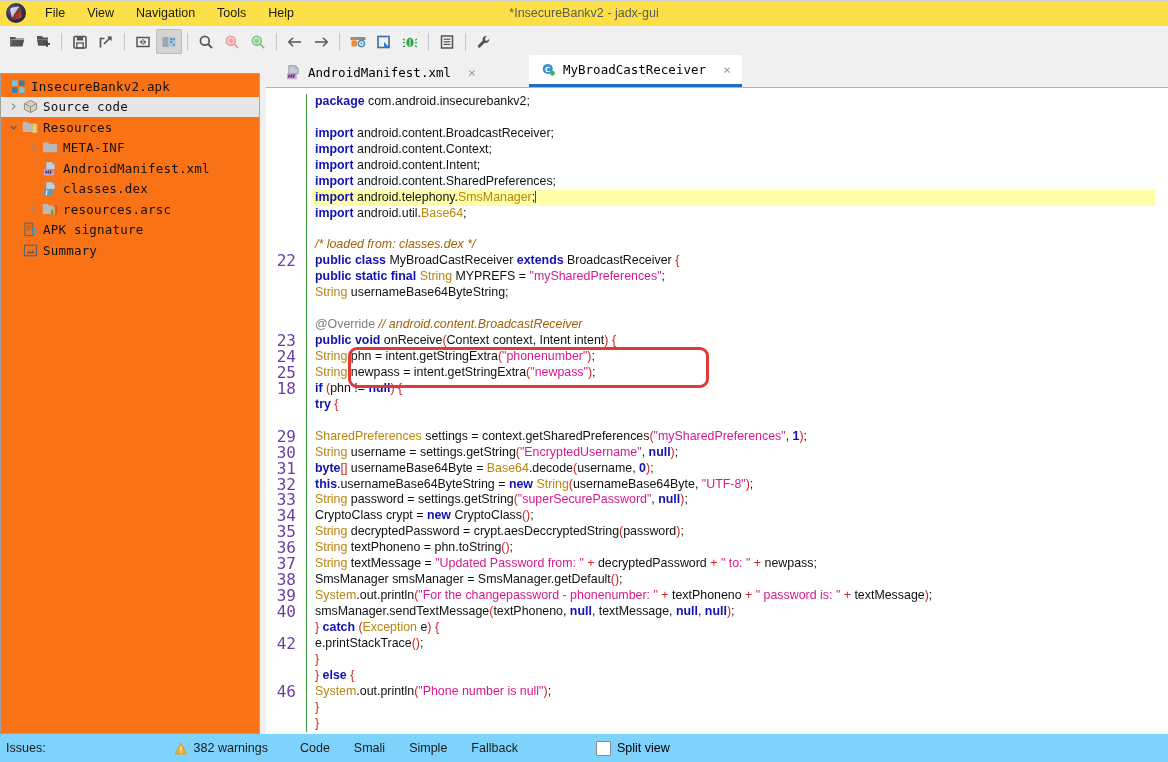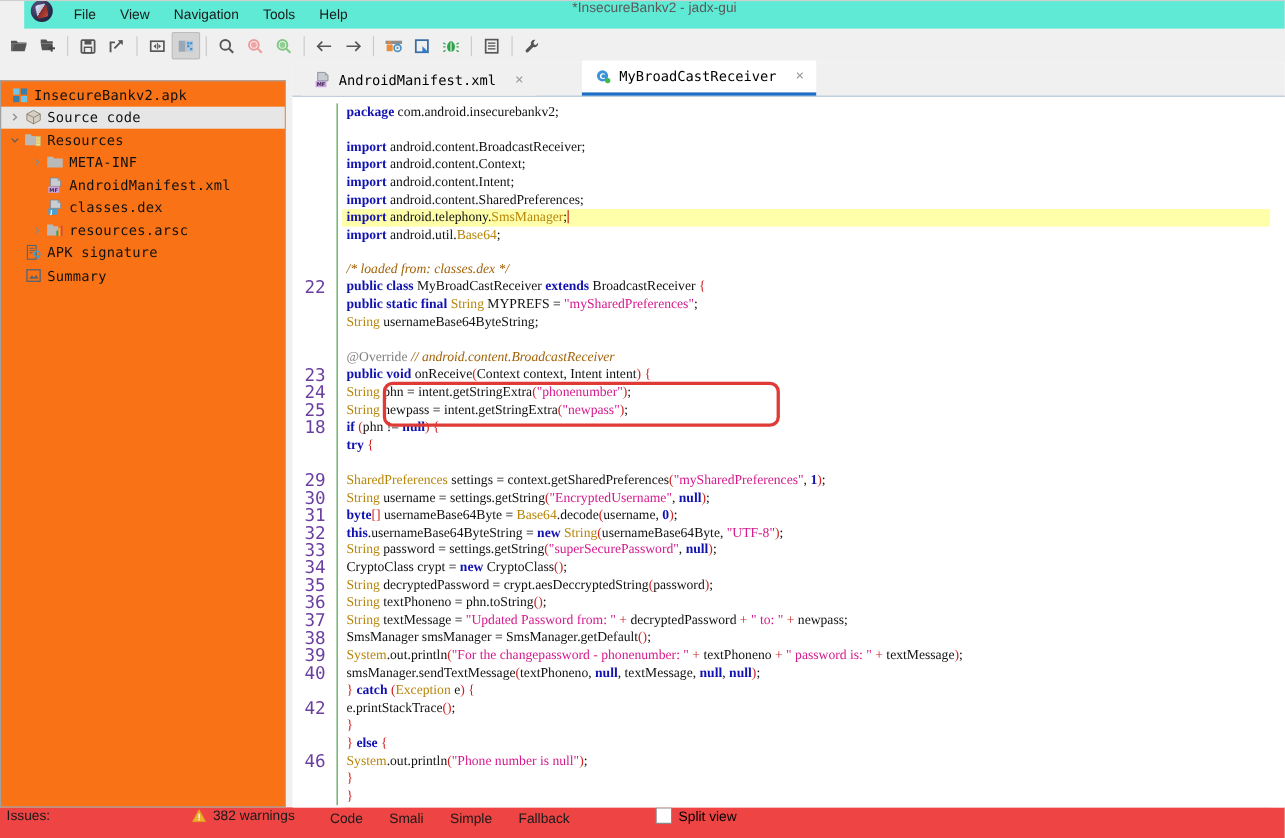--- a/index.html
+++ b/index.html
@@ -6,21 +6,21 @@
   body{
     width:1168px;height:762px;overflow:hidden;
     background:#f0f0f0;
     font-family:"Liberation Sans", sans-serif;
     font-size:12px;color:#000;
     -webkit-font-smoothing:antialiased;
   }
   .app{position:relative;width:1168px;height:762px;display:flex;flex-direction:column;background:#f0f0f0;}
 
   
-  .menubar{height:26px;display:flex;background:#5eead4;position:relative;flex:0 0 26px;margin-left:22px;}
+  .menubar{height:26px;display:flex;align-items:center;background:#fde047;position:relative;flex:0 0 26px;}
   .logo{width:20px;height:20px;margin-left:6px;margin-right:8px;border-radius:50%;
         background:radial-gradient(circle at 35% 35%,#5a5a8c 0%,#2b2b4a 60%,#1a1a2e 100%);
         position:relative;overflow:hidden;flex:0 0 20px;}
   .logo:after{content:"";position:absolute;left:5px;top:4px;width:10px;height:12px;
         background:linear-gradient(135deg,#e8e8f5 0%,#bdbdd8 45%,#8a2b2b 46%,#c94b3a 100%);
         border-radius:2px;transform:rotate(-12deg);}
   .menu-item{padding:3px 11px;font-size:12.5px;color:#1a1a1a;cursor:default;border-radius:2px;}
   .win-title{position:absolute;left:0;right:0;text-align:center;font-size:12.5px;color:#5b5b5b;pointer-events:none;}
 
   
@@ -55,41 +55,41 @@
   .tab-x{margin-left:14px;width:14px;height:14px;display:flex;align-items:center;justify-content:center;
          color:#999;font-size:13px;line-height:1;border-radius:2px;}
 
   
   .codewrap{flex:1 1 auto;display:flex;min-height:0;position:relative;background:#fff;overflow:hidden;}
   .gutter{width:30px;flex:0 0 30px;background:#fff;text-align:right;padding-right:6px;
           font-family:"DejaVu Sans Mono", monospace;font-size:16px;color:#6b3fa0;padding-top:6px;}
   .gutter .ln{height:15.95px;line-height:15.95px;}
   .foldbar{width:9px;flex:0 0 9px;position:relative;background:#fff;}
   .foldline{position:absolute;left:4px;top:6px;bottom:2px;width:1px;background:#3a9a3a;}
-  .code{flex:1 1 auto;font-family:Liberation Serif, serif;font-size:12.4px;
+  .code{flex:1 1 auto;font-family:Liberation Sans, sans-serif;font-size:12.4px;
         padding-top:6px;padding-left:4px;white-space:pre;overflow:hidden;position:relative;color:#111;}
   .code .row{height:15.95px;line-height:15.95px;}
   .code .row.hl{background:#ffffaa;margin-left:-4px;padding-left:4px;}
   .kw{color:#1212b0;font-weight:bold;}
   .cm{color:#a16207;font-style:italic;}
   .an{color:#808080;}
   .st{color:#d41a8c;}
   .ty{color:#b8860b;}
   .num{color:#1212b0;font-weight:bold;}
   .op{color:#cc2222;}
   .cursor{display:inline-block;width:1px;height:12px;background:#cc1111;vertical-align:-2px;}
 
   
   .redbox{position:absolute;border:3px solid #e03a36;border-radius:9px;pointer-events:none;}
 
   
   .vscroll{width:13px;flex:0 0 13px;background:#fff;position:relative;}
 
   
-  .bottom{height:28px;flex:0 0 28px;display:flex;align-items:flex-start;background:#ef4444;font-size:12.5px;}
+  .bottom{height:28px;flex:0 0 28px;display:flex;align-items:center;background:#7dd3fc;font-size:12.5px;}
   .issues-lbl{margin-left:6px;color:#1a1a1a;}
   .warn-wrap{display:flex;align-items:center;margin-left:128px;color:#1a1a1a;}
   .warn-ico{margin-right:6px;display:flex;}
   .vtab{padding:3px 10px;margin-left:4px;color:#1a1a1a;cursor:default;border-radius:2px;}
   .vtabs{display:flex;align-items:center;margin-left:18px;}
   .splitview{display:flex;align-items:center;margin-left:68px;}
   .chk{width:13px;height:13px;border:1px solid #8a8a8a;background:#fff;margin-right:6px;border-radius:1px;}
   .bottom-hr{position:absolute;left:0;right:0;top:0;height:1px;background:#d0d0d0;}
 </style>
 </head>

